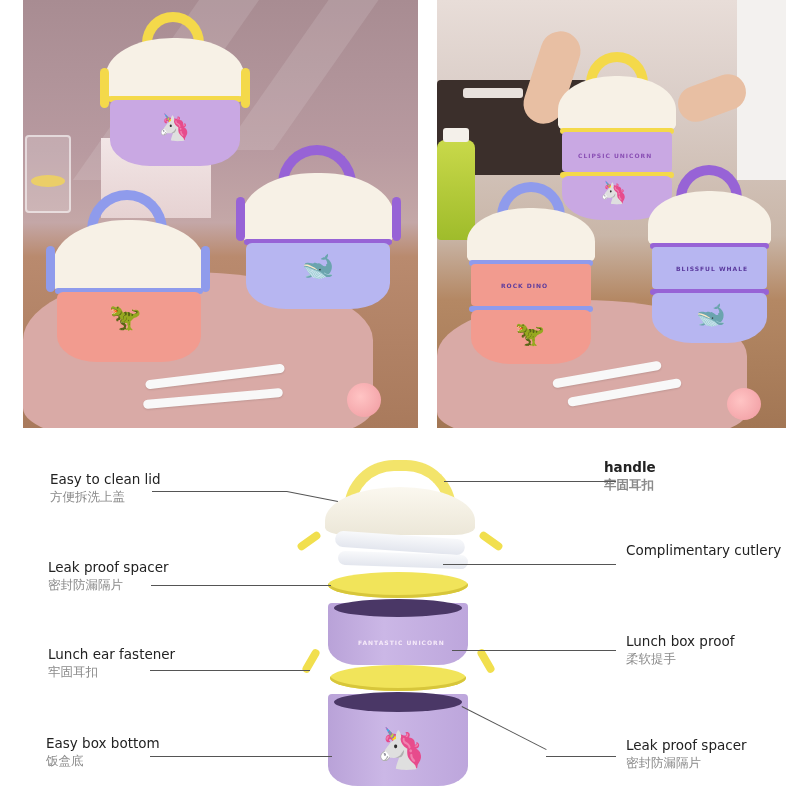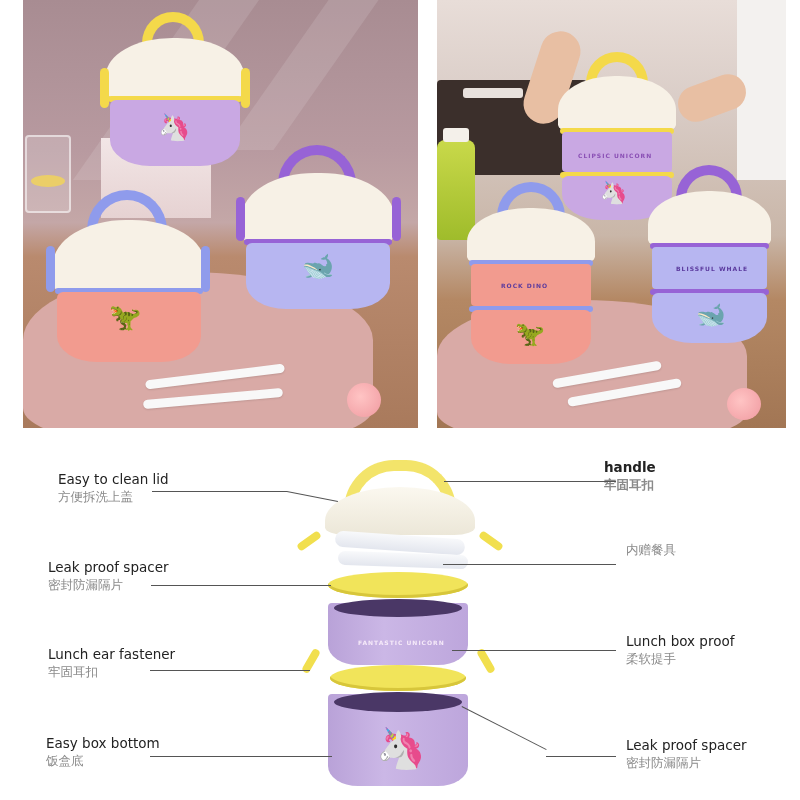--- a/index.html
+++ b/index.html
@@ -178,21 +178,21 @@
   <div class="part d-clip" style="left:307px;top:648px;transform:rotate(30deg);"></div>
   <div class="part d-clip" style="left:482px;top:648px;transform:rotate(-30deg);"></div>
 
   <div class="part d-spacer" style="left:330px;top:665px;width:136px;height:26px;"></div>
 
   <div class="part d-bowl" style="left:328px;top:694px;width:140px;height:92px;">
     <div class="d-bowl-top" style="position:absolute;left:6px;top:-2px;width:128px;height:20px;"></div>
     <div class="d-unicorn" style="left:48px;top:34px;">🦄</div>
   </div>
 
-  <div class="callout" style="left:58px;top:470px;">
+  <div class="callout" style="left:50px;top:470px;">
     <div class="en">Easy to clean lid</div>
     <div class="zh">方便拆洗上盖</div>
   </div>
   <div class="leader" style="left:152px;top:491px;width:135px;"></div>
   <div class="leader" style="left:287px;top:491px;width:52px;transform:rotate(11deg);"></div>
 
   <div class="callout" style="left:48px;top:558px;">
     <div class="en">Leak proof spacer</div>
     <div class="zh">密封防漏隔片</div>
   </div>
@@ -210,21 +210,21 @@
   </div>
   <div class="leader" style="left:150px;top:756px;width:182px;"></div>
 
   <div class="callout" style="left:604px;top:458px;font-weight:bold;">
     <div class="en">handle</div>
     <div class="zh">牢固耳扣</div>
   </div>
   <div class="leader" style="left:444px;top:481px;width:172px;"></div>
 
   <div class="callout" style="left:626px;top:541px;">
-    <div class="zh">内赠餐具</div>
+    <div class="en">Complimentary cutlery</div>
   </div>
   <div class="leader" style="left:443px;top:564px;width:173px;"></div>
 
   <div class="callout" style="left:626px;top:632px;">
     <div class="en">Lunch box proof</div>
     <div class="zh">柔软提手</div>
   </div>
   <div class="leader" style="left:452px;top:650px;width:164px;"></div>
 
   <div class="callout" style="left:626px;top:736px;">

